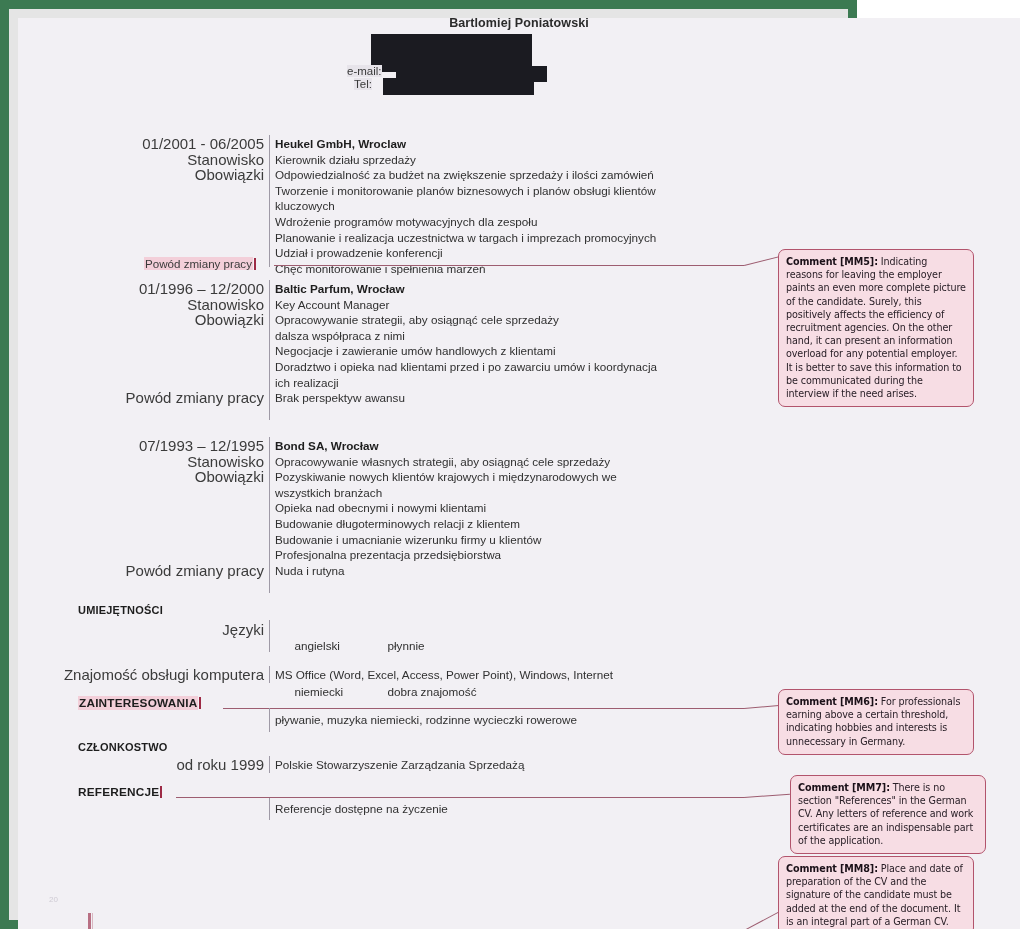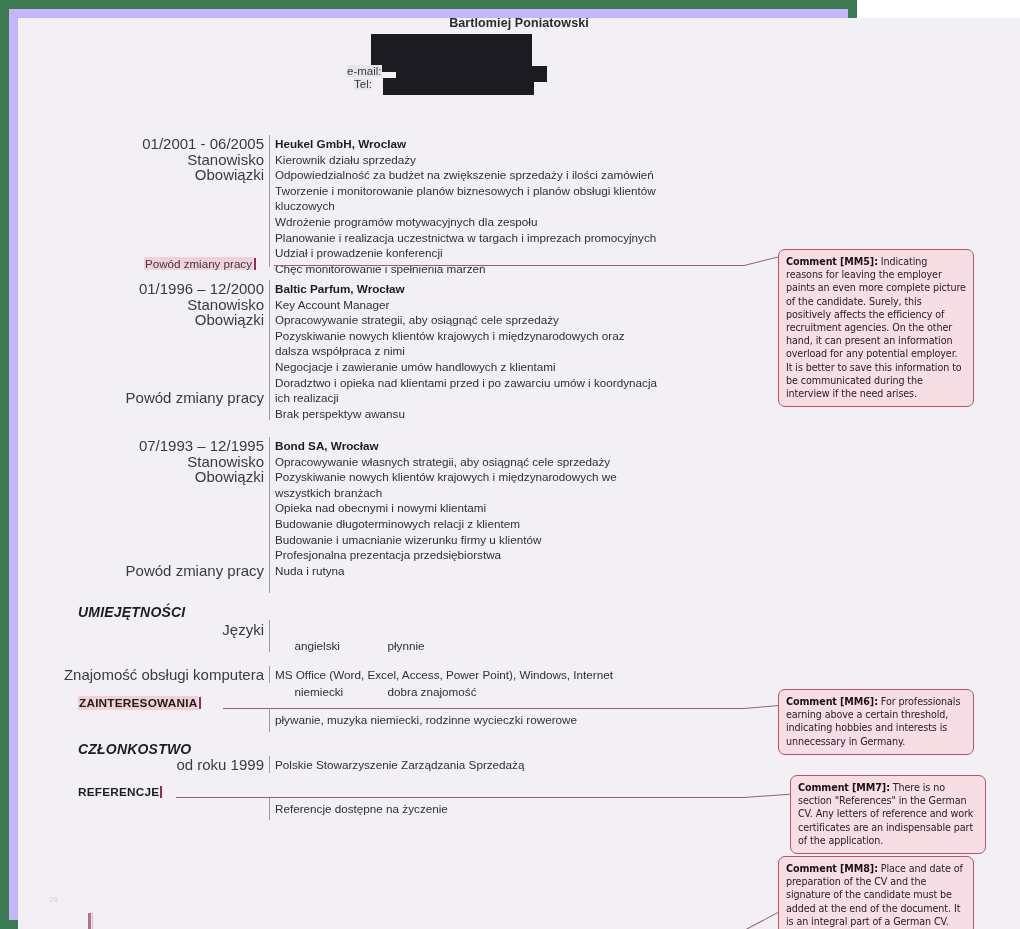--- a/index.html
+++ b/index.html
@@ -4,21 +4,21 @@
 <style>
   html,body{margin:0;padding:0;}
   body{
     width:1020px;height:929px;
     background:#ffffff;
     font-family:"Liberation Sans", sans-serif;
     overflow:hidden;
   }
   #page{
     position:absolute;left:0;top:0;width:857px;height:929px;
-    background:#c4b5fd;
+    background:#e5e5e5;
     border-top:9px solid #3c7a52;
     border-bottom:9px solid #3c7a52;
     border-left:9px solid #3c7a52;
     border-right:9px solid #3c7a52;
     box-sizing:border-box;
   }
   #sheet{
     position:absolute;left:9px;top:9px;width:1002px;height:911px;
     background:#f2f0f4;
     overflow:hidden;
@@ -57,23 +57,22 @@
   .hl{
     background:#f3cfd9;padding:0 1px;
   }
   .caret{
     display:inline-block;width:2px;height:12px;background:#9d2a45;
     vertical-align:-2px;margin-left:1px;
   }
 
   
   .sect{
-    position:absolute;font-size:14px;font-weight:bold;color:#1d1d1d;
+    position:absolute;font-size:11px;font-weight:bold;color:#1d1d1d;
     letter-spacing:.2px;
-    font-style:italic;
   }
 
   
   .conn{position:absolute;background:#9d5d70;height:1px;}
   .conn-diag{position:absolute;height:1px;background:#9d5d70;transform-origin:0 0;}
 
   
   .cmt{
     position:absolute;width:196px;
     background:#f7dde4;
@@ -145,21 +144,20 @@
     <div>01/1996 – 12/2000</div>
     <div>Stanowisko</div>
     <div>Obowiązki</div>
     <div style="height:62px;"></div>
     <div>Powód zmiany pracy</div>
   </div>
   <div class="rcol" style="top:263px;">
     <div class="ttl">Baltic Parfum, Wrocław</div>
     <div>Key Account Manager</div>
     <div>Opracowywanie strategii, aby osiągnąć cele sprzedaży</div>
-    <div>Pozyskiwanie nowych klientów krajowych i międzynarodowych oraz</div>
     <div>dalsza współpraca z nimi</div>
     <div>Negocjacje i zawieranie umów handlowych z klientami</div>
     <div>Doradztwo i opieka nad klientami przed i po zawarciu umów i koordynacja</div>
     <div>ich realizacji</div>
     <div>Brak perspektyw awansu</div>
   </div>
 
   <div class="divider" style="top:419px;height:156px;"></div>
   <div class="lcol" style="top:420px;">
     <div>07/1993 – 12/1995</div>

